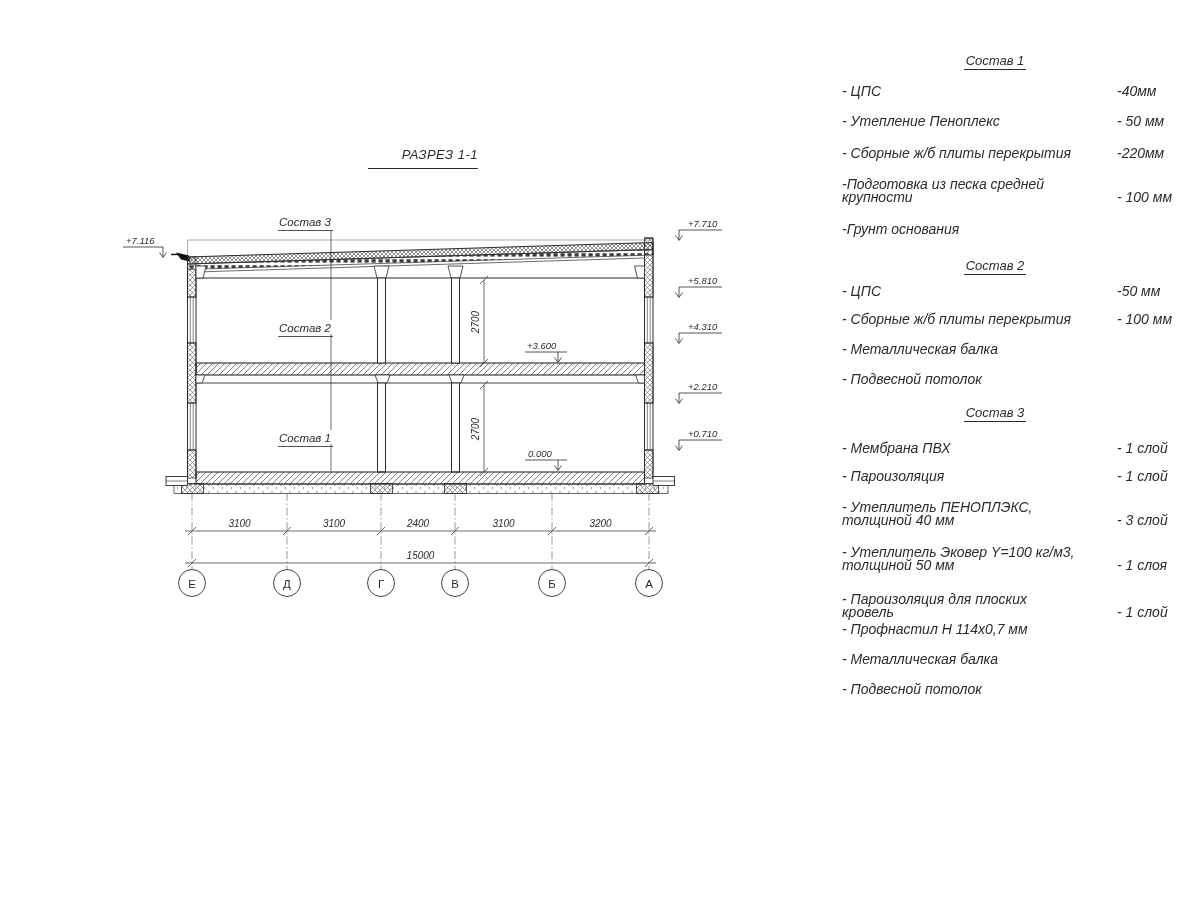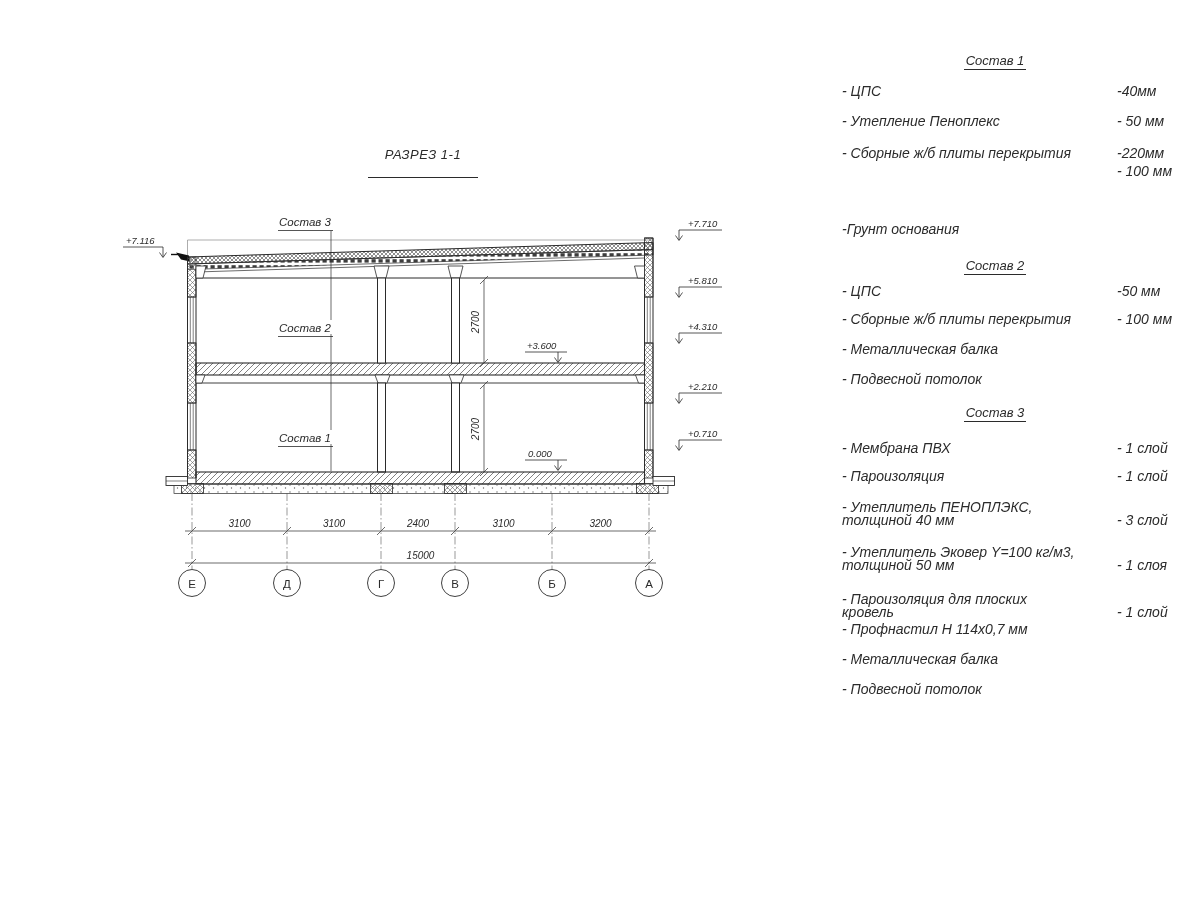--- a/index.html
+++ b/index.html
@@ -1,20 +1,20 @@
 <!DOCTYPE html>
 <html><head>
 <meta charset="utf-8">
 <style>
   html,body{margin:0;padding:0;background:#fff;}
   #stage{position:relative;width:1200px;height:900px;background:#ffffff;overflow:hidden;
          font-family:"Liberation Sans",sans-serif;color:#2b2b2b;}
   #drawing-svg{position:absolute;left:0;top:0;}
-  .title{position:absolute;left:368px;top:147px;width:110px;text-align:center;
-         font-size:13px;font-style:italic;letter-spacing:.5px;border-bottom:1px solid #2b2b2b;padding-bottom:15px;}
+  .title{position:absolute;left:368px;top:147px;width:110px;text-align:right;
+         font-size:13px;font-style:italic;letter-spacing:.5px;border-bottom:1px solid #2b2b2b;padding-bottom:6px;}
   
   #panel{position:absolute;left:830px;top:40px;width:330px;height:680px;font-style:italic;}
   .sec-head{position:absolute;left:0;width:330px;text-align:center;font-size:13px;}
   .sec-head span{border-bottom:1px solid #2b2b2b;padding:0 2px 1px 2px;}
   .row{position:absolute;left:0;width:330px;padding-left:12px;box-sizing:border-box;
        font-size:14px;line-height:13px;}
   .row .name{display:inline-block;width:240px;white-space:pre-line;vertical-align:bottom;}
   .row .value{position:absolute;left:270px;bottom:0;white-space:nowrap;margin-left:17px;}
   
   text{font-family:"Liberation Sans",sans-serif;fill:#2b2b2b;}
@@ -210,21 +210,22 @@
       <text x="552" y="587.5" font-size="11.5" text-anchor="middle">Б</text>
       <text x="649" y="587.5" font-size="11.5" text-anchor="middle">А</text>
     </g>
   </svg>
 
   <div id="panel">
     <div class="sec-head" style="top:13px"><span>Состав 1</span></div>
     <div class="row" style="top:45px"><span class="name">- ЦПС</span><span class="value">-40мм</span></div>
     <div class="row" style="top:75px"><span class="name">- Утепление Пеноплекс</span><span class="value">- 50 мм</span></div>
     <div class="row" style="top:107px"><span class="name">- Сборные ж/б плиты перекрытия</span><span class="value">-220мм</span></div>
-    <div class="row" style="top:138px"><span class="value">- 100 мм</span></div>
+    <div class="row" style="top:138px"><span class="name">-Подготовка из песка средней
+крупности</span><span class="value">- 100 мм</span></div>
     <div class="row" style="top:183px"><span class="name">-Грунт основания</span><span class="value"></span></div>
 
     <div class="sec-head" style="top:218px"><span>Состав 2</span></div>
     <div class="row" style="top:245px"><span class="name">- ЦПС</span><span class="value">-50 мм</span></div>
     <div class="row" style="top:273px"><span class="name">- Сборные ж/б плиты перекрытия</span><span class="value">- 100 мм</span></div>
     <div class="row" style="top:303px"><span class="name">- Металлическая балка</span><span class="value"></span></div>
     <div class="row" style="top:333px"><span class="name">- Подвесной потолок</span><span class="value"></span></div>
 
     <div class="sec-head" style="top:365px"><span>Состав 3</span></div>
     <div class="row" style="top:402px"><span class="name">- Мембрана ПВХ</span><span class="value">- 1 слой</span></div>

